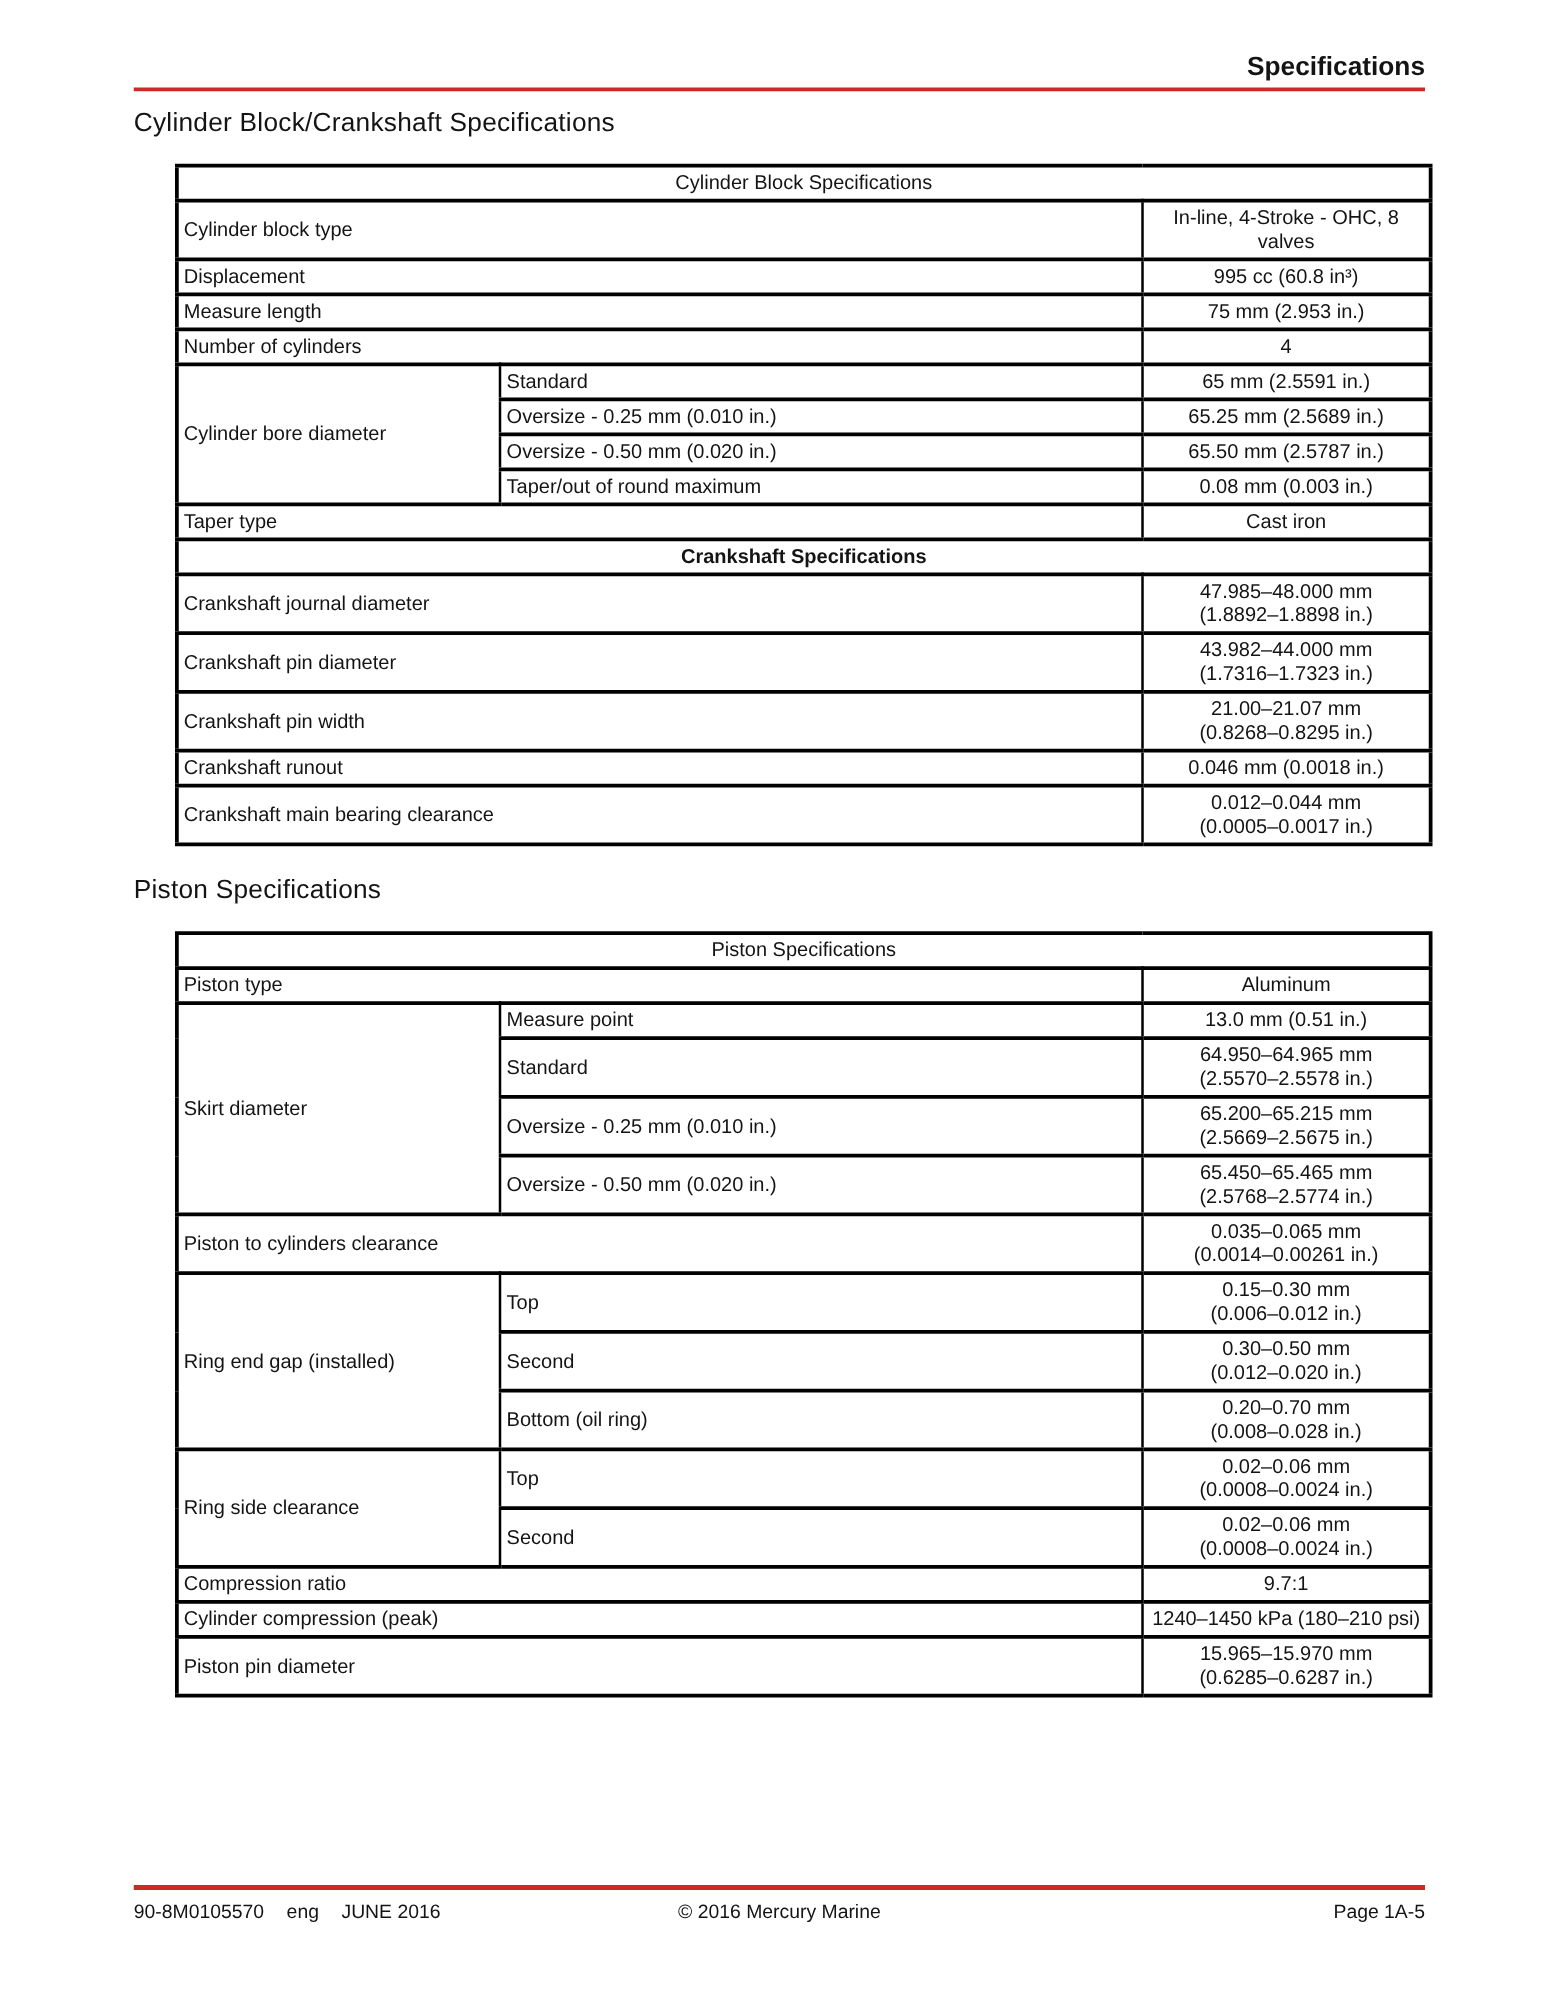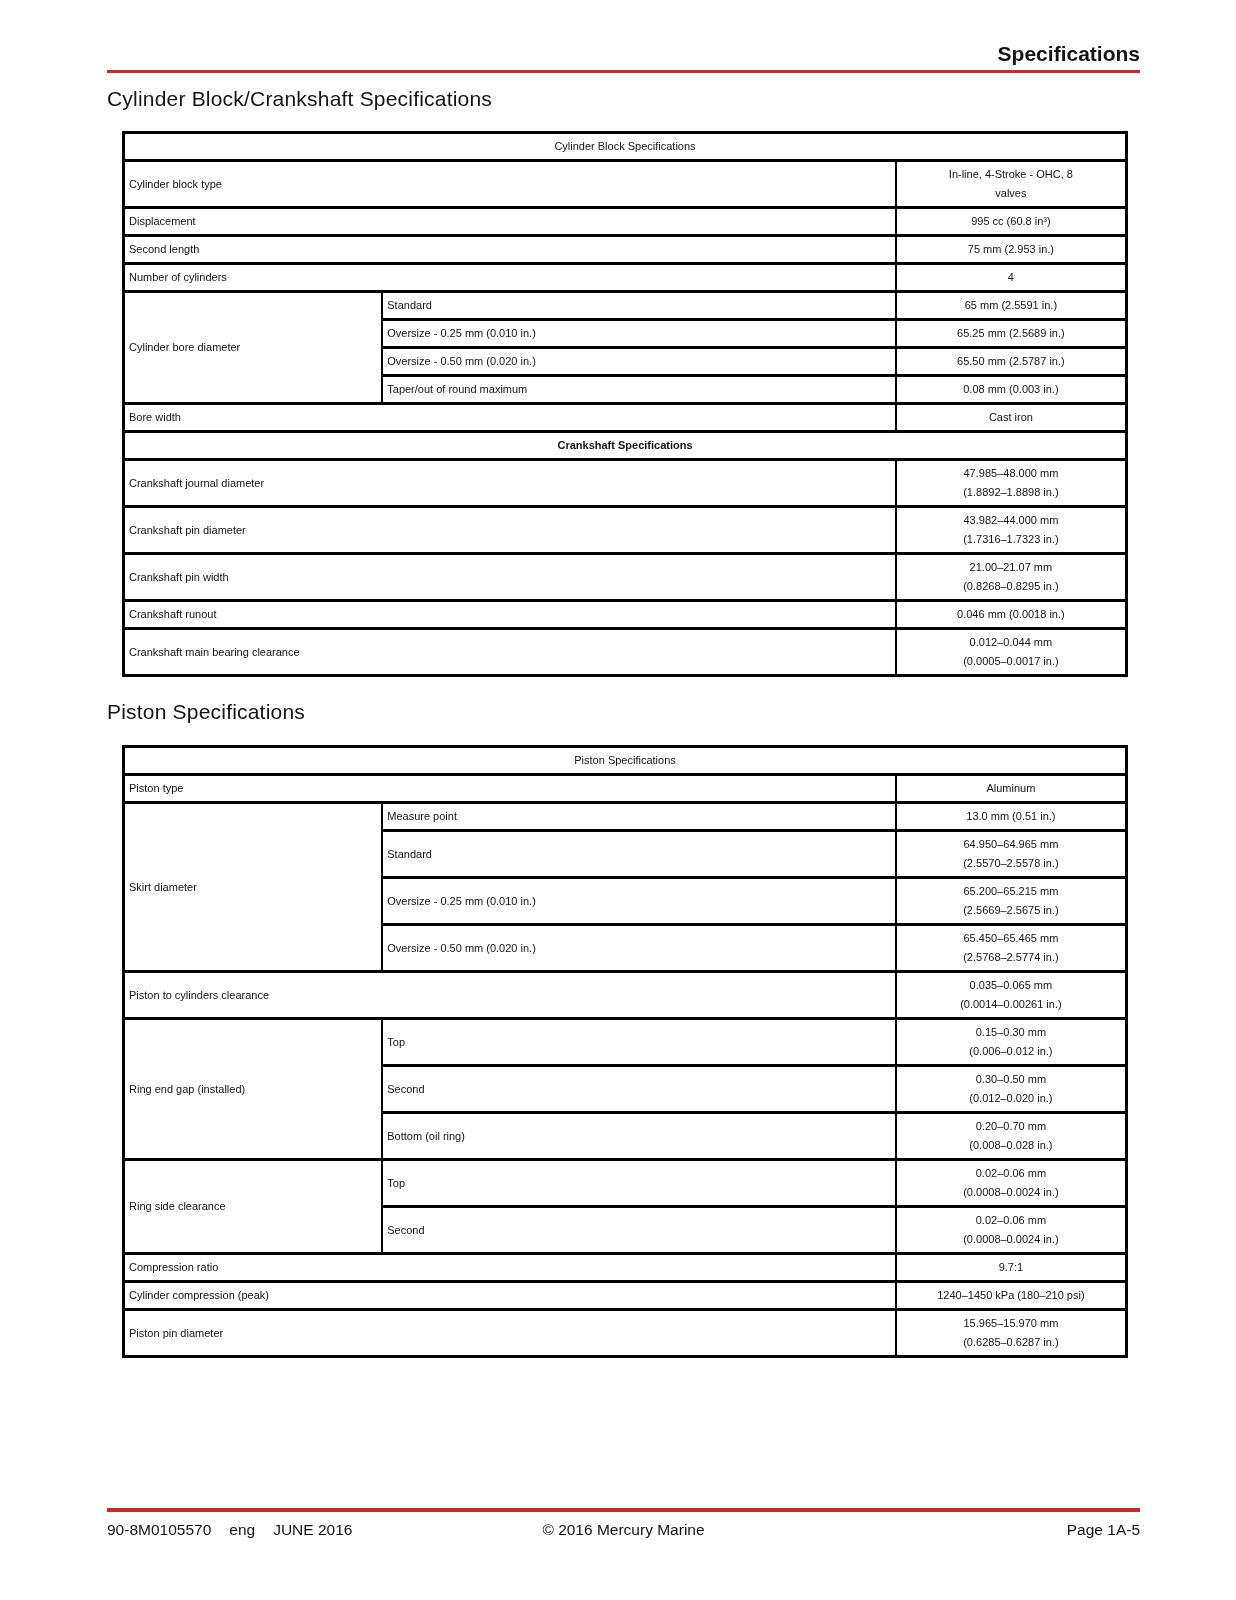--- a/index.html
+++ b/index.html
@@ -18,22 +18,22 @@
   }
   .red-rule { height:3px; background:var(--accent); margin-top:6px; }
 
   h1.sec-heading {
     font-size:21px; font-weight:400; margin:14px 0 20px 0; letter-spacing:0.2px;
   }
   h1.sec-heading.second { margin-top:23px; margin-bottom:21px; }
 
   table.spec {
     border-collapse:collapse; table-layout:fixed;
-    margin-left:15px; width:calc(100% - 27px);
-    font-size:11px; line-height:19px;
+    margin-left:33px; width:calc(100% - 27px);
+    font-size:16px; line-height:19px;
   }
   table.spec col.c1 { width:25.8%; }
   table.spec col.c2 { width:51.2%; }
   table.spec col.c3 { width:23%; }
   table.spec td {
     border:2px solid #000; border-top-width:3px; border-bottom-width:3px;
     padding:3px 4px; vertical-align:middle;
   }
   table.spec { border:3px solid #000; }
   td.tbl-title { text-align:center; font-weight:400; padding:3px 4px; }
@@ -73,21 +73,21 @@
         <tr>
           <td colspan="2" class="lbl">Cylinder block type</td>
           <td class="val">In-line, 4-Stroke - OHC, 8
 valves</td>
         </tr>
         <tr>
           <td colspan="2" class="lbl">Displacement</td>
           <td class="val">995 cc (60.8 in³)</td>
         </tr>
         <tr>
-          <td colspan="2" class="lbl">Second length</td>
+          <td colspan="2" class="lbl">Measure length</td>
           <td class="val">75 mm (2.953 in.)</td>
         </tr>
         <tr>
           <td colspan="2" class="lbl">Number of cylinders</td>
           <td class="val">4</td>
         </tr>
         <tr>
           <td rowspan="4" class="grplbl">Cylinder bore diameter</td>
           <td class="sublbl">Standard</td>
           <td class="val">65 mm (2.5591 in.)</td>
@@ -98,21 +98,21 @@
         </tr>
         <tr>
           <td class="sublbl">Oversize - 0.50 mm (0.020 in.)</td>
           <td class="val">65.50 mm (2.5787 in.)</td>
         </tr>
         <tr>
           <td class="sublbl">Taper/out of round maximum</td>
           <td class="val">0.08 mm (0.003 in.)</td>
         </tr>
         <tr>
-          <td colspan="2" class="lbl">Bore width</td>
+          <td colspan="2" class="lbl">Taper type</td>
           <td class="val">Cast iron</td>
         </tr>
         <tr>
           <td colspan="3" class="tbl-title bold">Crankshaft Specifications</td>
         </tr>
         <tr>
           <td colspan="2" class="lbl">Crankshaft journal diameter</td>
           <td class="val">47.985–48.000 mm
 (1.8892–1.8898 in.)</td>
         </tr>

